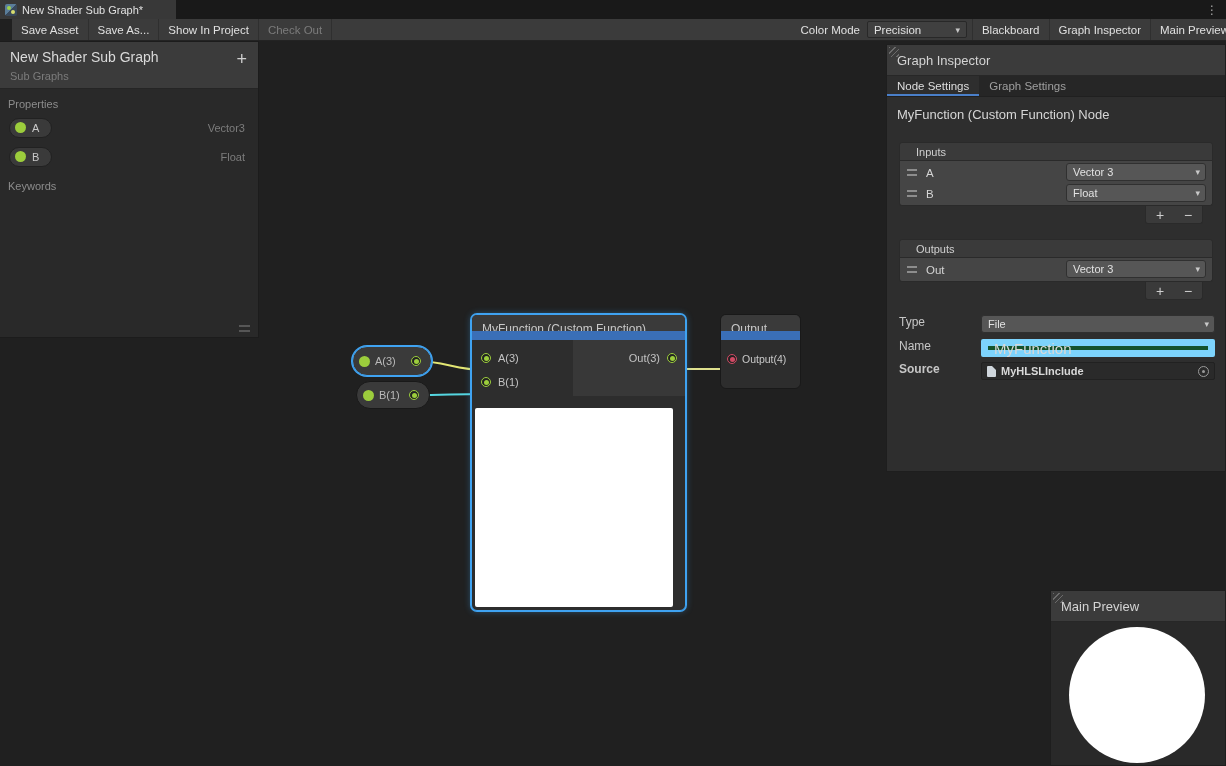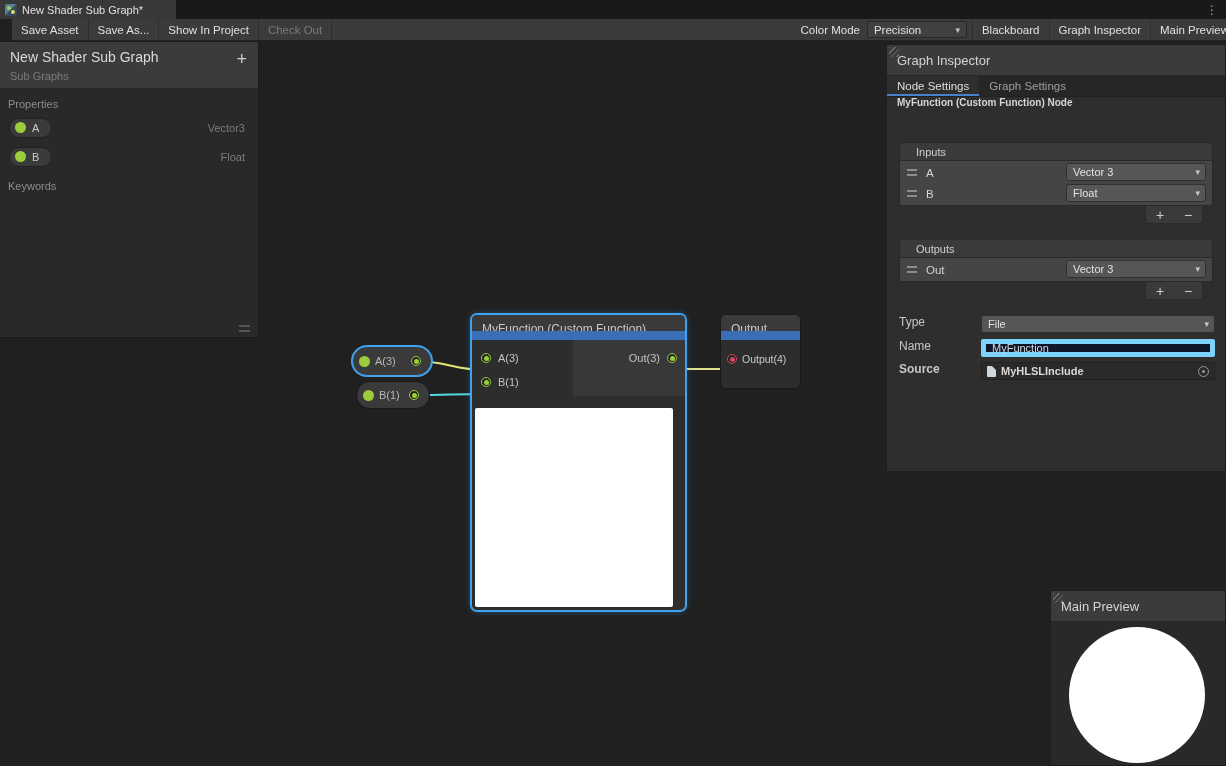--- a/index.html
+++ b/index.html
@@ -60,38 +60,38 @@
   .outnode-body{height:38px;display:flex;align-items:center;gap:5px;padding-left:6px;font-size:10.5px;color:#c9c9c9;white-space:nowrap}
 
   
   .panel{position:absolute;background:#2e2e2e;border:1px solid #1e1e1e}
   .panel-header{height:31px;background:#3b3b3b;border-bottom:1px solid #272727;display:flex;align-items:center;padding:0 10px;font-size:13px;color:#d4d4d4;position:relative}
   .grip{position:absolute;left:2px;top:2px;width:10px;height:10px;background:repeating-linear-gradient(135deg,#6c6c6c 0 1px,transparent 1px 4px)}
 
   .insp-tabs{position:absolute;left:0;top:31px;width:100%;height:21px;background:#262626;display:flex;border-bottom:1px solid #202020}
   .insp-tab{padding:0 10px;display:flex;align-items:center;font-size:11.5px;color:#9f9f9f}
   .insp-tab.active{background:#2e2e2e;color:#dedede;box-shadow:inset 0 -2px 0 #4a7fc9}
-  .insp-heading{position:absolute;left:10px;top:52px;font-size:10px;font-weight:bold;color:#d6d6d6}
+  .insp-heading{position:absolute;left:10px;top:62px;font-size:13px;font-weight:normal;color:#d6d6d6}
 
   .rlist{position:absolute;left:12px;width:314px}
   .rlist-header{height:19px;background:#3a3a3a;border:1px solid #2a2a2a;border-radius:3px 3px 0 0;display:flex;align-items:center;padding:0 6px 0 16px;font-size:11px;color:#d0d0d0}
   .rlist-body{background:#454545;border:1px solid #2a2a2a;border-top:none;border-radius:0 0 3px 3px;padding:1px 3px}
   .rlist-row{height:21px;display:flex;align-items:center;position:relative;padding-left:4px}
   .dragbars{width:10px;height:7px;border-top:2px solid #8d8d8d;border-bottom:2px solid #8d8d8d;margin-right:9px;flex:none}
   .row-name{font-size:11.5px;color:#d5d5d5}
   .row-drop{position:absolute;right:3px;top:1px;width:140px;height:18px}
   .drop{display:flex;align-items:center;background:#565656;border:1px solid #303030;border-radius:3px;padding:0 6px;font-size:11px;color:#e2e2e2;position:relative;height:100%}
   .drop .arrow{position:absolute;right:5px;font-size:9px;color:#c9c9c9}
   .rlist-footer{position:absolute;right:22px;width:58px;height:18px;background:#3a3a3a;border:1px solid #2a2a2a;border-top:none;border-radius:0 0 3px 3px;display:flex}
   .rlist-footer span{flex:1;display:flex;align-items:center;justify-content:center;font-size:14px;color:#cfcfcf;line-height:1}
 
   .field-row{position:absolute;left:12px;width:316px;height:19px;display:flex;}
   .field-label{width:82px;font-size:12px;color:#c6c6c6;flex:none}
   .field-control{flex:1;height:18px}
-  .textfield{display:flex;align-items:center;background:#0f172a;border:5px solid #7dd3fc;border-radius:2px;padding:0 6px;font-size:11px;color:#d8d8d8;height:100%}
+  .textfield{display:flex;align-items:center;background:#14532d;border:7px solid #7dd3fc;border-radius:2px;padding:0 6px;font-size:15px;color:#d8d8d8;height:100%}
   .objfield{display:flex;align-items:center;gap:5px;background:#2a2a2a;border:1px solid #212121;border-radius:2px;padding:0 5px;font-size:11px;color:#d8d8d8;height:100%}
   .fileicon{width:9px;height:11px;background:#cfd6dc;border-radius:1px;position:relative;flex:none}
   .fileicon::after{content:"";position:absolute;right:0;top:0;width:0;height:0;border-top:4px solid #2a2a2a;border-left:4px solid transparent}
   .picker{margin-left:auto;width:11px;height:11px;border:1px solid #9a9a9a;border-radius:50%;position:relative;flex:none}
   .picker::after{content:"";position:absolute;left:3px;top:3px;width:3px;height:3px;border-radius:50%;background:#9a9a9a}
 
   .preview-body{position:absolute;left:0;top:31px;right:0;bottom:0;background:#292929}
   .sphere{position:absolute;left:18px;top:5px;width:136px;height:136px;border-radius:50%;background:#fff}
 </style>
 </head>

